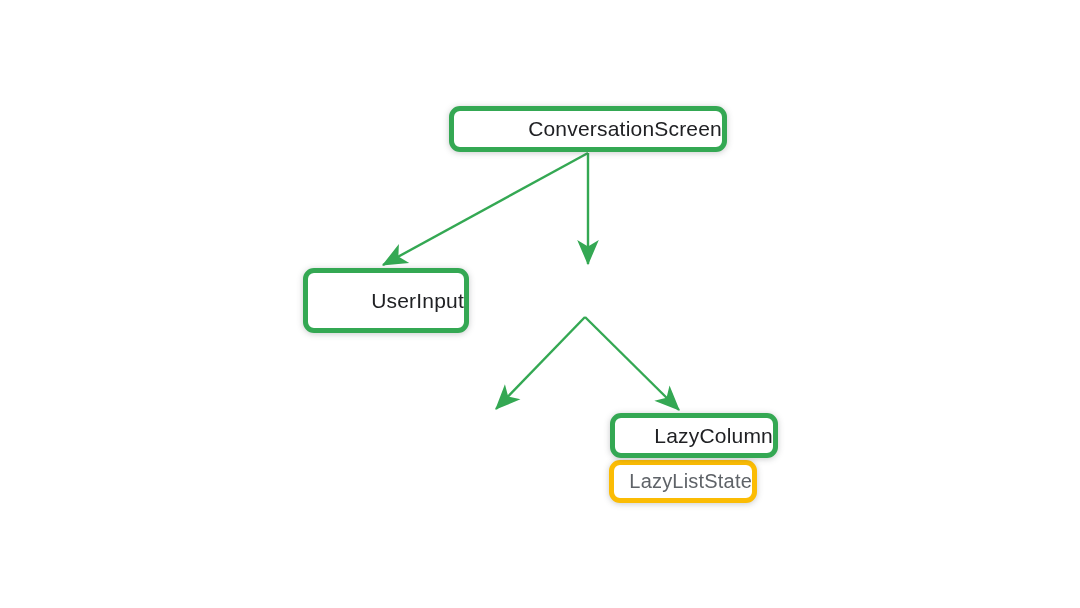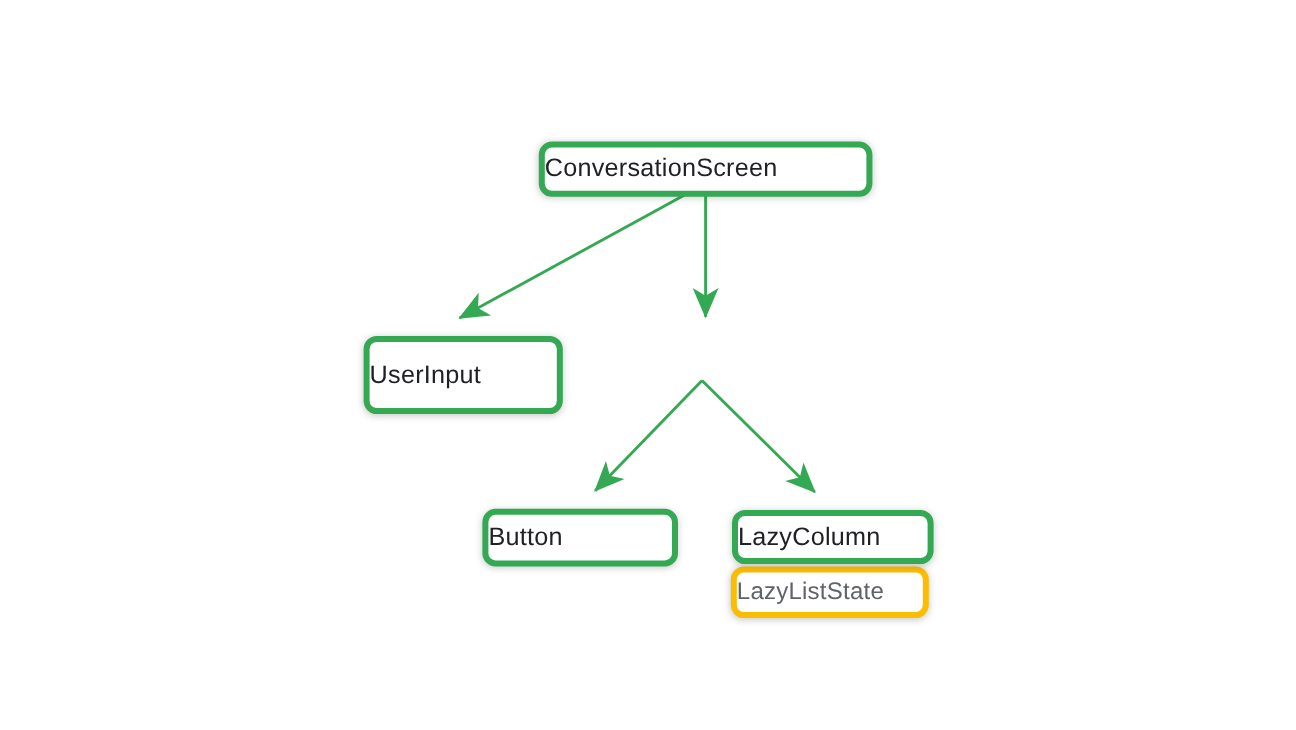--- a/index.html
+++ b/index.html
@@ -27,36 +27,35 @@
     stroke-width: 2.4px;
   }
   .node {
     position: absolute;
     box-sizing: border-box;
     background: #ffffff;
     border: 5px solid #4c1d95;
     border-radius: 11px;
     display: flex;
     align-items: center;
-    justify-content: flex-start;
+    justify-content: flex-end;
     font-size: 21px;
     letter-spacing: 0.2px;
     color: #202124;
     box-shadow: 0 1px 6px rgba(60, 64, 67, 0.28);
-    margin-top: 12px;
   }
   .node span {
     white-space: nowrap;
   }
   #node-0 { left: 449px; top: 106px; width: 278px; height: 46px; }
   #node-1 { left: 303px; top: 268px; width: 166px; height: 65px; }
   #node-2 { left: 501px; top: 268px; width: 166px; height: 48px; }
   #node-3 { left: 402px; top: 412px; width: 163px; height: 48px; }
   #node-4 { left: 610px; top: 413px; width: 168px; height: 45px; z-index: 2; }
-  #node-5 { left: 609px; top: 460px; width: 165px; height: 43px; font-size: 20px; z-index: 1; }
+  #node-5 { left: 609px; top: 460px; width: 148px; height: 43px; font-size: 20px; z-index: 1; }
 </style>
 </head>
 <body>
 
 <div class="stage" style="background: rgb(255, 255, 255);">
 
   <svg class="edges-layer" viewBox="0 0 1080 608" xmlns="http://www.w3.org/2000/svg">
     <defs>
       <marker id="arrowhead" viewBox="0 0 12 10" refX="10.5" refY="5" markerWidth="12" markerHeight="10" orient="auto-start-reverse">
         <path id="arrowhead-path" d="M0.5 0.5 L11 5 L0.5 9.5 L3.2 5 Z" fill="#34A853"></path>
@@ -70,23 +69,20 @@
 
   <div class="node" id="node-0" style="border-color: rgb(52, 168, 83); color: rgb(32, 33, 36);">
     <span>ConversationScreen</span>
   </div>
 
   <div class="node" id="node-1" style="border-color: rgb(52, 168, 83); color: rgb(32, 33, 36);">
     <span>UserInput</span>
   </div>
 
 
-  <div class="node" id="node-3" style="border-color: rgb(52, 168, 83); color: rgb(32, 33, 36);">
-    <span>Button</span>
-  </div>
 
   <div class="node" id="node-4" style="border-color: rgb(52, 168, 83); color: rgb(32, 33, 36);">
     <span>LazyColumn</span>
   </div>
 
   <div class="node" id="node-5" style="border-color: rgb(251, 188, 4); color: rgb(95, 99, 104);">
     <span>LazyListState</span>
   </div>
 
 </div>

